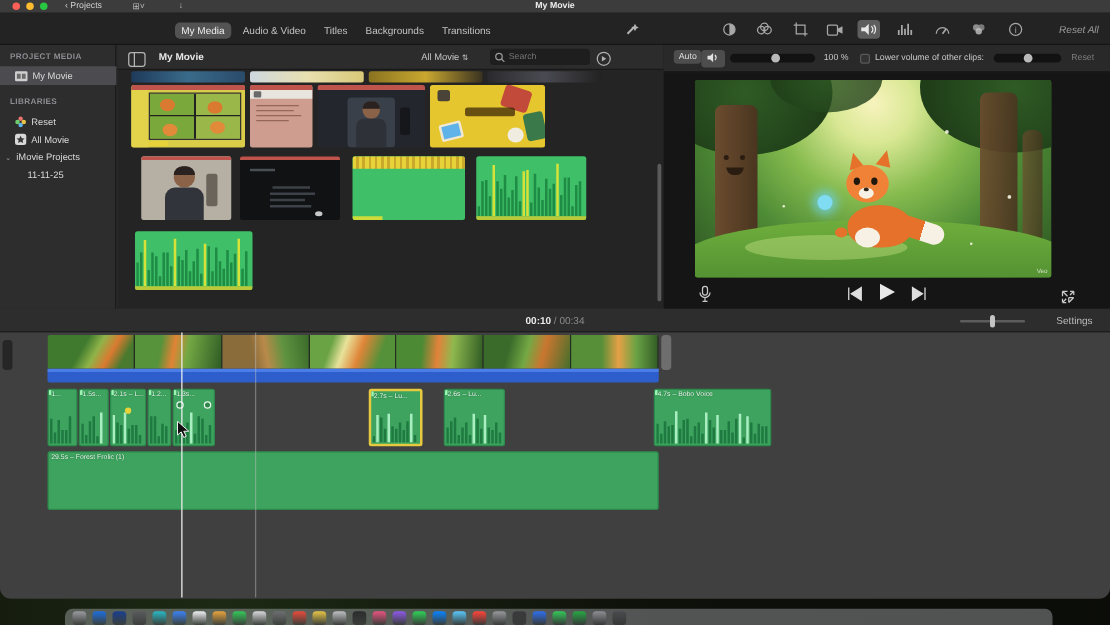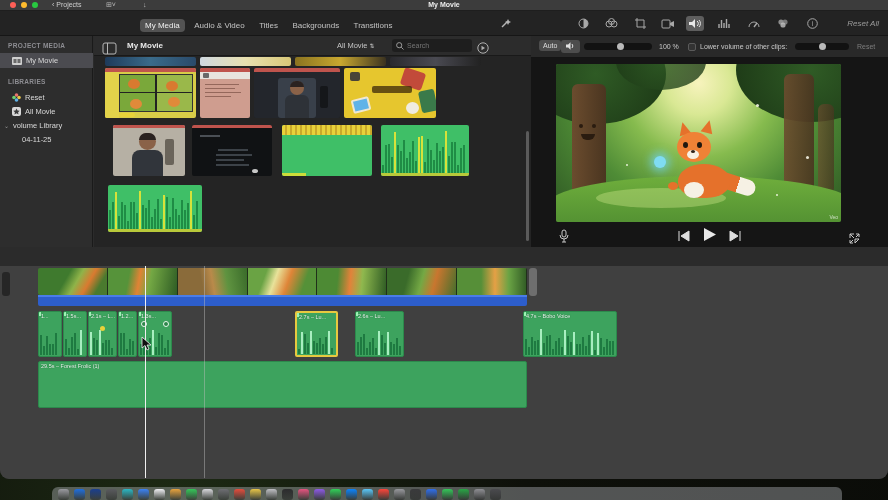--- a/index.html
+++ b/index.html
@@ -230,24 +230,24 @@
       </div>
       <div class="abs side-item" style="top:68px">
         <svg width="9" height="9">
             <rect width="9" height="9" rx="2" fill="#d8d8d8"></rect>
             <path d="M4.5 1.5 l1 2 2.2 .2 -1.6 1.5 .4 2.2 -2 -1.1 -2 1.1 .4 -2.2 -1.6 -1.5 2.2 -.2z" fill="#3a3a3a"></path>
           </svg>
         <span>All Movie</span>
       </div>
       <div class="abs side-item" style="top:82px;padding-left:4px">
         <span style="color:#9a9a9a;font-size:6px">⌄</span>
-        <span>volume Library</span>
+        <span>iMovie Projects</span>
       </div>
       <div class="abs side-item" style="top:96px;padding-left:22px">
-        <span>04-11-25</span>
+        <span>11-11-25</span>
       </div>
     </div>
 
     <div id="browser">
       <div id="browser-head">
         <div class="abs" style="left:9px;top:4px">
           <svg width="13" height="11">
               <rect x="0" y="0" width="13" height="11" rx="2" fill="none" stroke="#b5b5b5"></rect>
               <path d="M4.5 0 V11" stroke="#b5b5b5"></path>
             </svg>
@@ -492,20 +492,26 @@
             <svg width="11" height="11">
                 <path d="M0 4 L4 0 M0 0 h4 M0 0 v4" transform="translate(6,6)" stroke="#c9c9c9" fill="none"></path>
                 <path d="M0 0 L4 4 M4 4 h-4 M4 4 v-4" transform="translate(1,1) rotate(180 2 2)" stroke="#c9c9c9" fill="none"></path>
                 <path d="M1 10 L4 7 M1 10 h3 M1 10 v-3 M10 1 L7 4 M10 1 h-3 M10 1 v3" stroke="#c9c9c9" fill="none"></path>
               </svg>
           </div>
         </div>
       </div>
     </div>
 
+    <div id="tl-bar">
+      <div class="abs" id="timecode"><b>00:10</b><span> / </span><span>00:34</span></div>
+      <div class="abs" style="left:768px;top:9px;width:52px;height:2px;background:#5c5c5c;border-radius:1px"></div>
+      <div class="abs" style="left:792px;top:5px;width:4px;height:10px;background:#c4c4c4;border-radius:2px"></div>
+      <div class="abs" id="settings-label">Settings</div>
+    </div>
 
     <div id="timeline">
       <div class="tl-handle" style="left:2px;top:6px;width:8px;height:24px"></div>
       <div class="abs" id="filmstrip">
         <div class="frame"></div>
           <div class="frame"></div>
           <div class="frame"></div>
           <div class="frame"></div>
         <div class="frame"></div>
           <div class="frame"></div>

